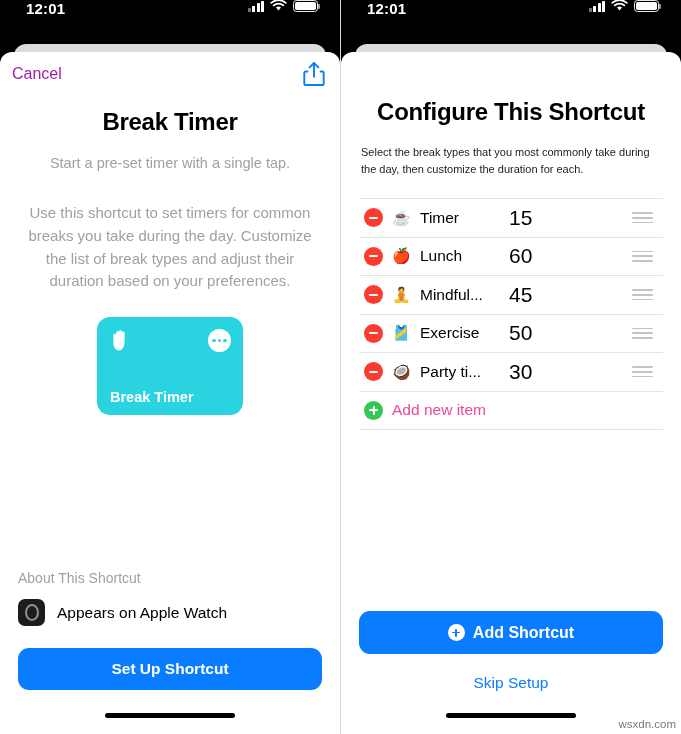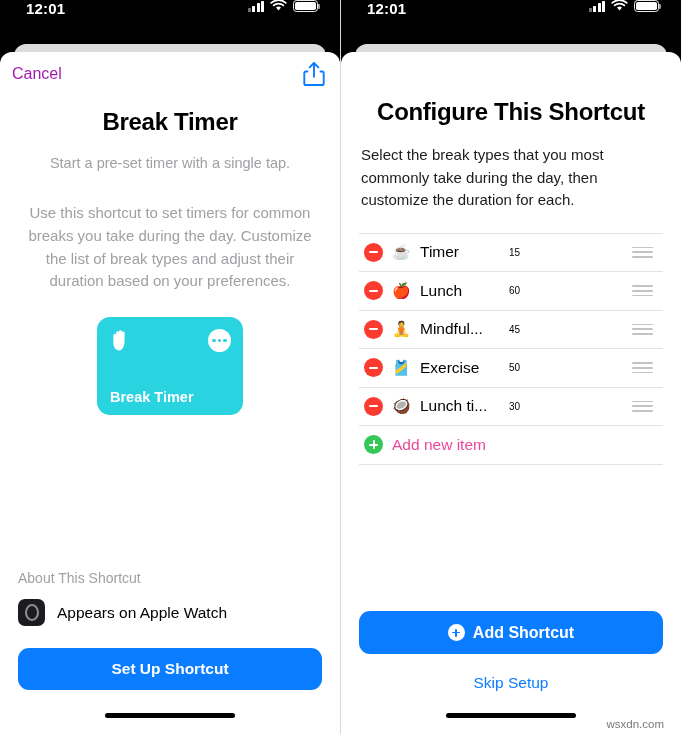--- a/index.html
+++ b/index.html
@@ -223,21 +223,21 @@
   
   .rtitle {
     text-align: center;
     font-size: 24px;
     font-weight: bold;
     color: #000;
     letter-spacing: -0.3px;
     margin-top: 46px;
   }
   .rdesc {
-    font-size: 15px;
+    font-size: 11px;
     color: #1c1c1e;
     line-height: 1.5;
     margin-top: 18px;
     padding: 0 2px;
   }
   .list {
     margin-top: 21px;
     border-top: 1px solid #e3e3e5;
   }
   .list-row {
@@ -259,21 +259,21 @@
   .plus-btn { background: #34c758; }
   .minus-btn i { display:block; width: 9px; height: 2px; background: #fff; border-radius:1px; }
   .plus-btn i { display:block; width: 9px; height: 2px; background: #fff; border-radius:1px; position:relative; }
   .plus-btn i::after { content:""; position:absolute; left: 3.5px; top: -3.5px; width: 2px; height: 9px; background:#fff; border-radius:1px; }
   .row-emoji { font-size: 15px; flex: 0 0 auto; width: 19px; text-align:center; }
   .row-name {
     font-size: 15.5px; color: #000;
     width: 80px;
     white-space: nowrap; overflow: hidden;
   }
-  .row-dur { font-size: 10px; color: #000; }
+  .row-dur { font-size: 21px; color: #000; }
   .drag-handle {
     margin-left: auto;
     margin-right: 10px;
     width: 21px;
     display: flex; flex-direction: column; gap: 3.2px;
     cursor: grab;
   }
   .drag-handle i { display:block; height: 1.7px; background: #c3c3c7; border-radius: 1px; }
   .add-row-label { font-size: 15.5px; color: #ec4899; }
 
@@ -303,21 +303,21 @@
     display: block;
     margin: 20px auto 0;
     background: none; border: none;
     color: #0a7cff;
     font-size: 15.5px;
     font-family: inherit;
     cursor: pointer;
   }
   .watermark {
     position: absolute;
-    right: 17px; bottom: 4px;
+    right: 5px; bottom: 4px;
     font-size: 11.5px;
     color: #7a7a7a;
     z-index: 20;
   }
 </style>
 </head>
 <body>
 
 <div class="screens">
 
@@ -479,21 +479,21 @@
                 <i></i>
                 <i></i>
               </div>
           </div>
 
           <div class="list-row">
             <div class="minus-btn">
                 <i></i>
               </div>
             <div class="row-emoji">🥥</div>
-            <div class="row-name">Lunch ti...</div>
+            <div class="row-name">Party ti...</div>
             <div class="row-dur">30</div>
             <div class="drag-handle">
                 <i></i>
                 <i></i>
                 <i></i>
               </div>
           </div>
 
           <div class="list-row">
             <div class="plus-btn">

